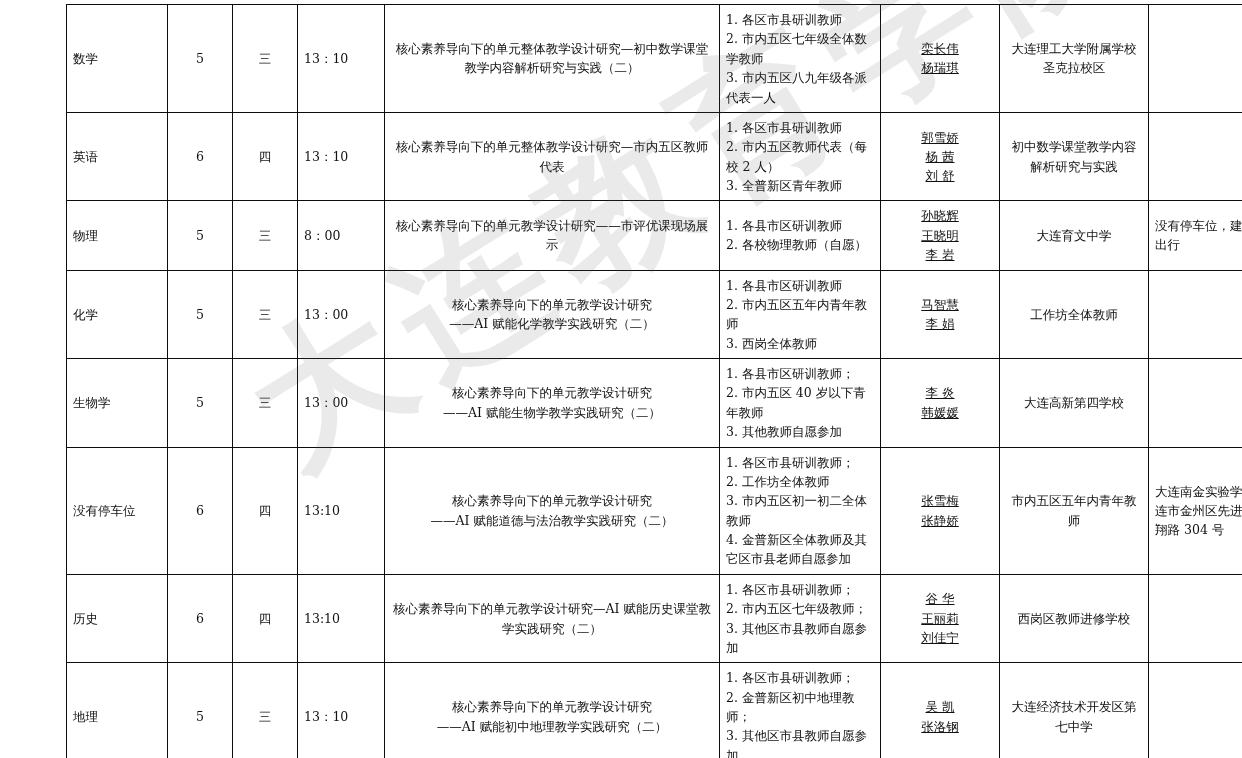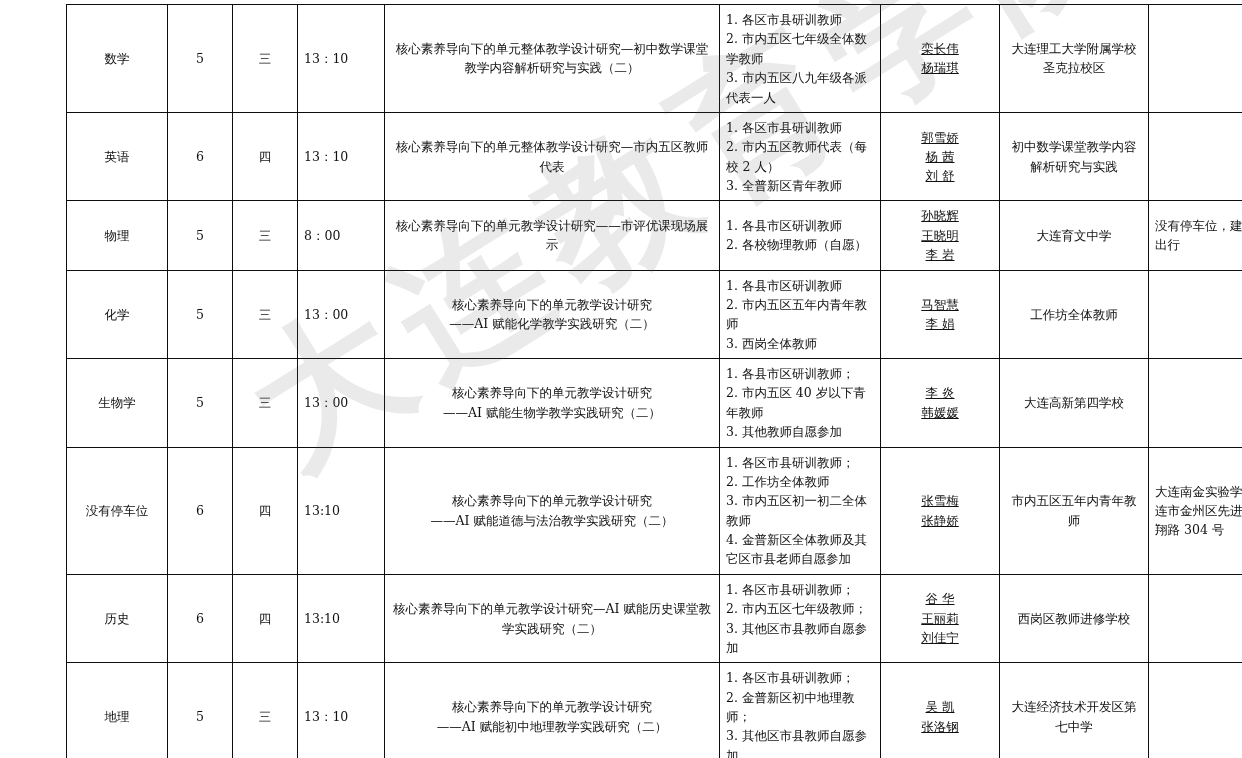--- a/index.html
+++ b/index.html
@@ -51,21 +51,21 @@
     z-index: 2;
   }
   table.sched td {
     border: 1px solid #0d0d0d;
     vertical-align: middle;
     padding: 5px 6px;
     font-size: 12.5px;
     line-height: 1.55;
     word-break: break-word;
   }
-  td.c-subject   { width: 88px;  text-align: center; font-size: 13px; }
+  td.c-subject   { width: 88px;  text-align: left; font-size: 13px; }
   td.c-period    { width: 52px;  text-align: center; }
   td.c-day       { width: 52px;  text-align: center; }
   td.c-time      { width: 74px;  text-align: left; }
   td.c-topic     { width: 322px; text-align: center; font-size: 12.5px; }
   td.c-audience  { width: 148px; text-align: left; font-size: 12px; }
   td.c-presenter { width: 106px; text-align: center; font-size: 12.5px; text-decoration: underline; }
   td.c-place     { width: 136px; text-align: center; font-size: 12.5px; }
   td.c-note      { width: 132px; text-align: left; font-size: 12.5px; }
 
   .multi { white-space: pre-line; }

